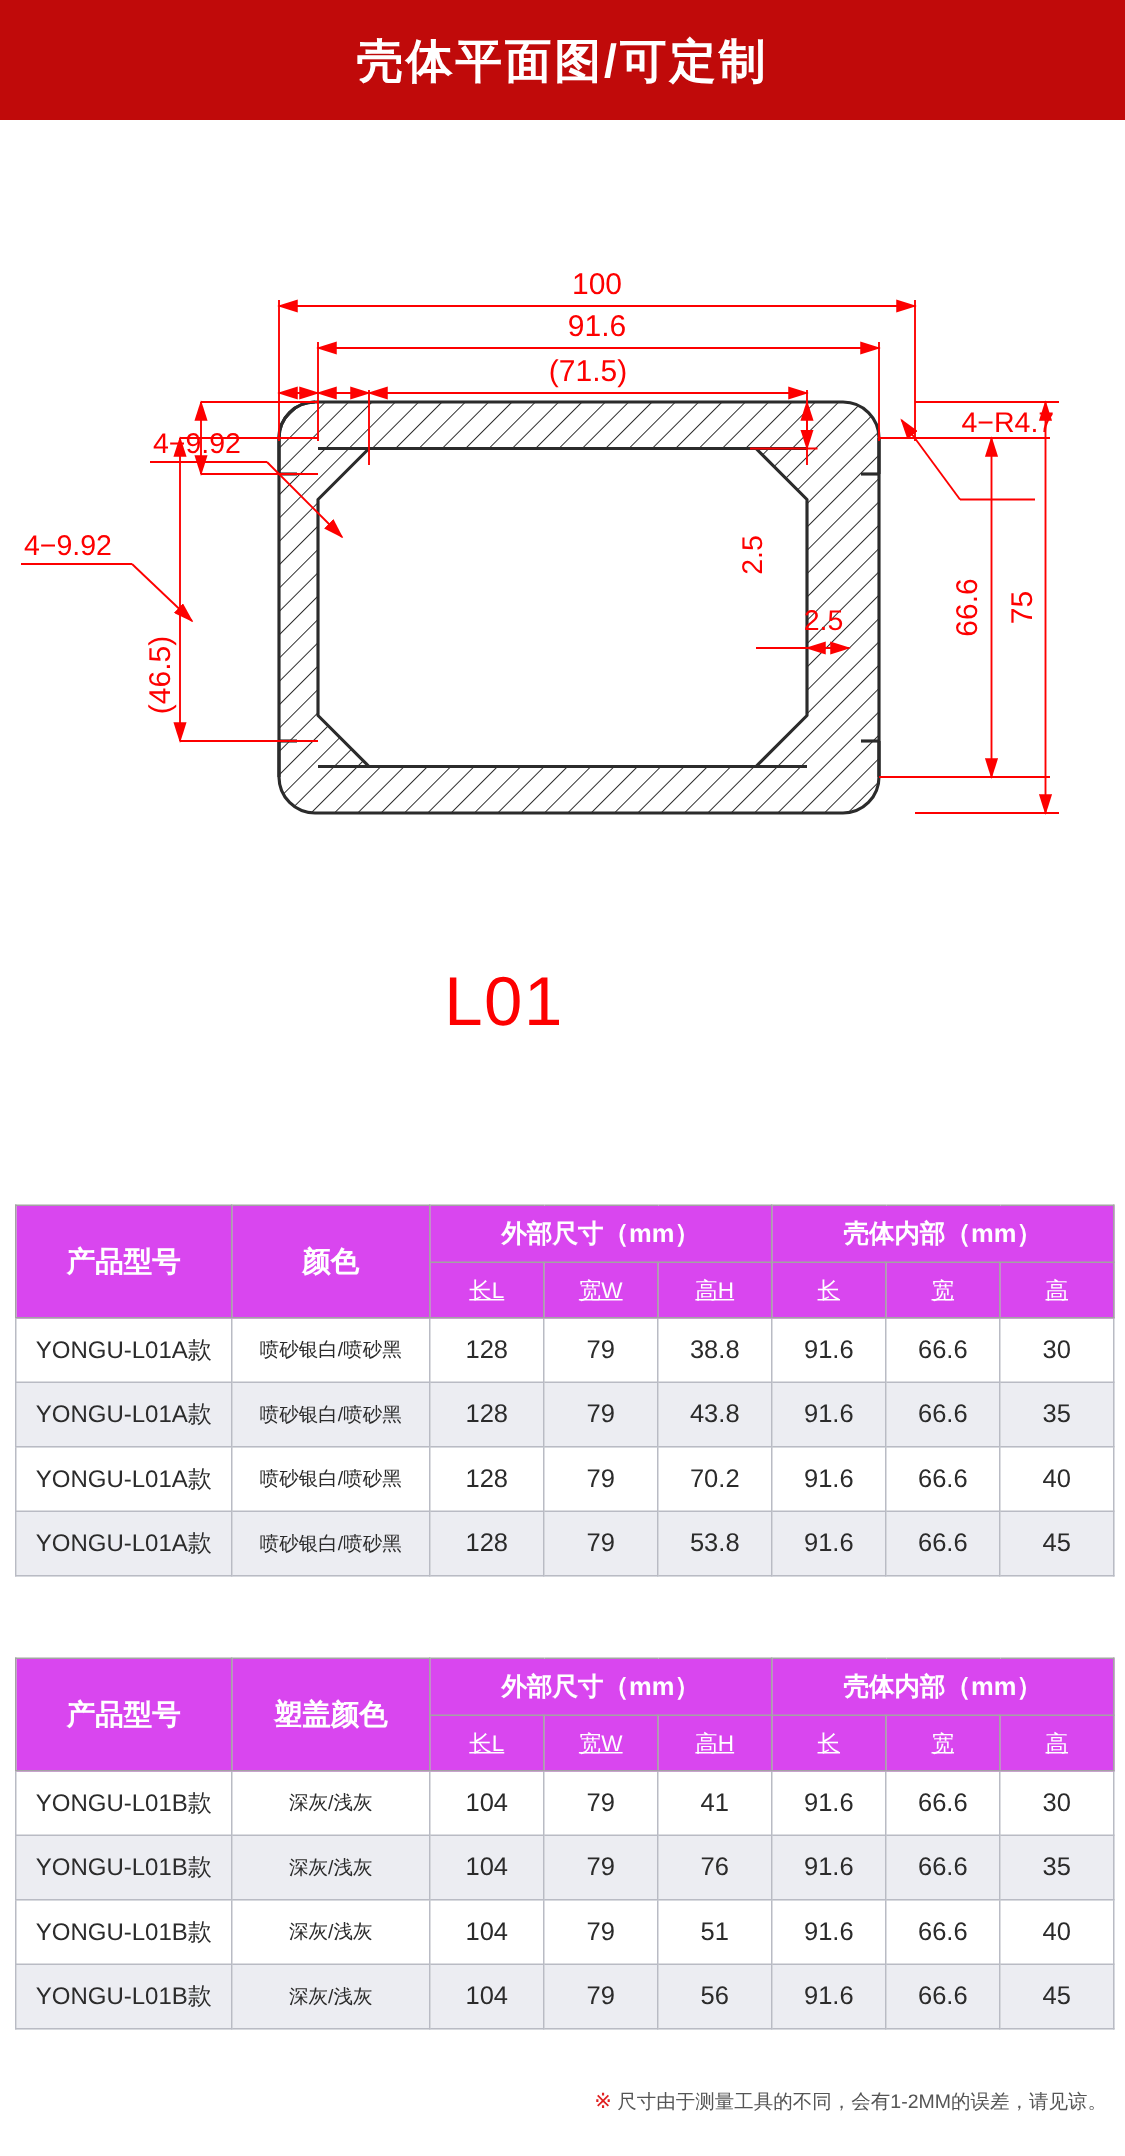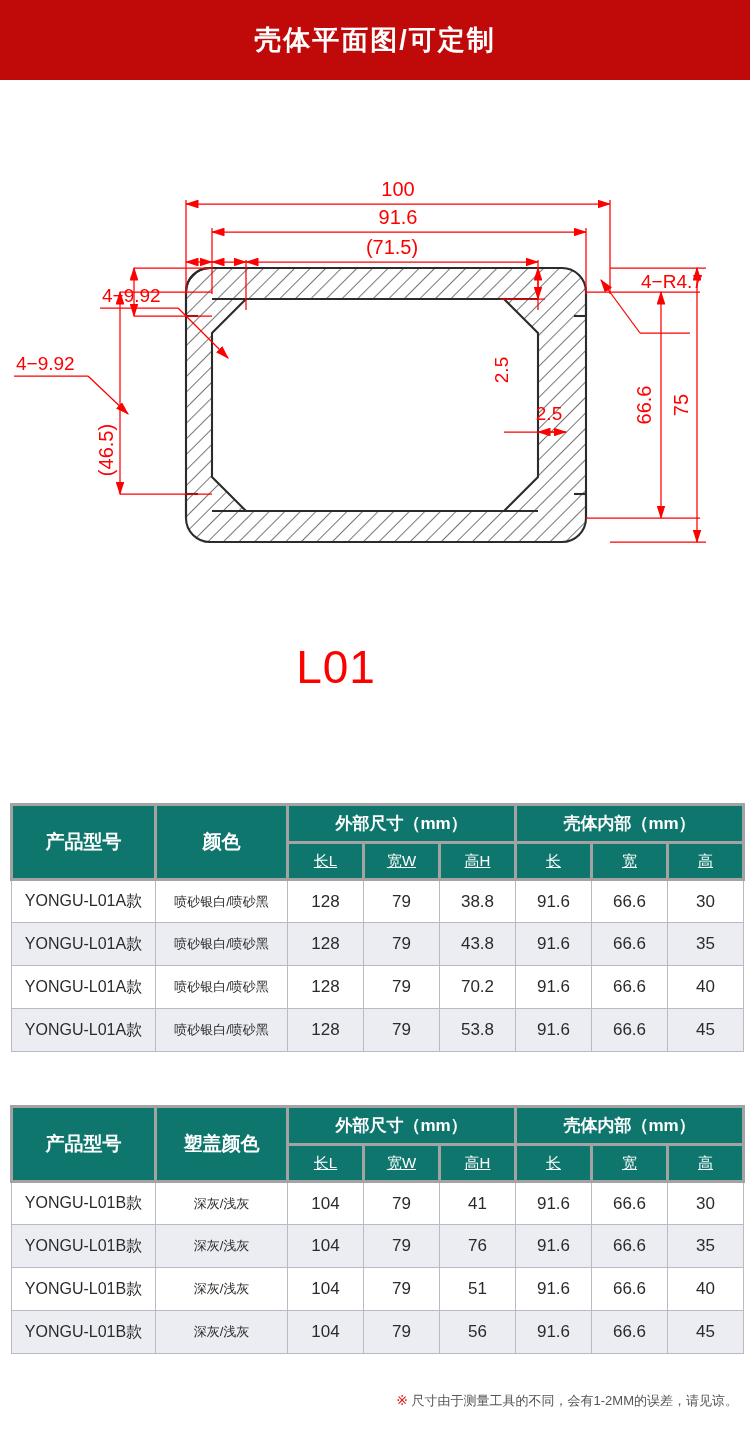--- a/index.html
+++ b/index.html
@@ -14,21 +14,21 @@
 
   
   .banner {
     position: absolute; left: 0; top: 0;
     width: 750px; height: 80px;
     background: #c00a0a;
     display: flex; align-items: center; justify-content: center;
   }
   .banner-title {
     color: #ffffff;
-    font-size: 27px;
+    font-size: 31px;
     font-weight: bold;
     letter-spacing: 2px;
     line-height: 1;
     white-space: nowrap;
   }
 
   
   .drawing-wrap {
     position: absolute; left: 0; top: 80px;
     width: 672px; height: 705px;
@@ -59,23 +59,23 @@
   .spec-table.t1 { top: 803px; }
   .spec-table.t2 { top: 1105px; }
 
   .spec-table th, .spec-table td {
     border: 1px solid #b9bbc4;
     text-align: center;
     vertical-align: middle;
     padding: 0;
   }
   .spec-table thead th {
-    background: #0f766e;
+    background: #d946ef;
     color: #ffffff;
-    border: 3px solid #a3a3a3;
+    border: 1px solid #a3a3a3;
   }
   .th-main {
     font-size: 19px;
     font-weight: bold;
     height: 75px;
   }
   .th-group {
     font-size: 17px;
     font-weight: bold;
     height: 38px;

